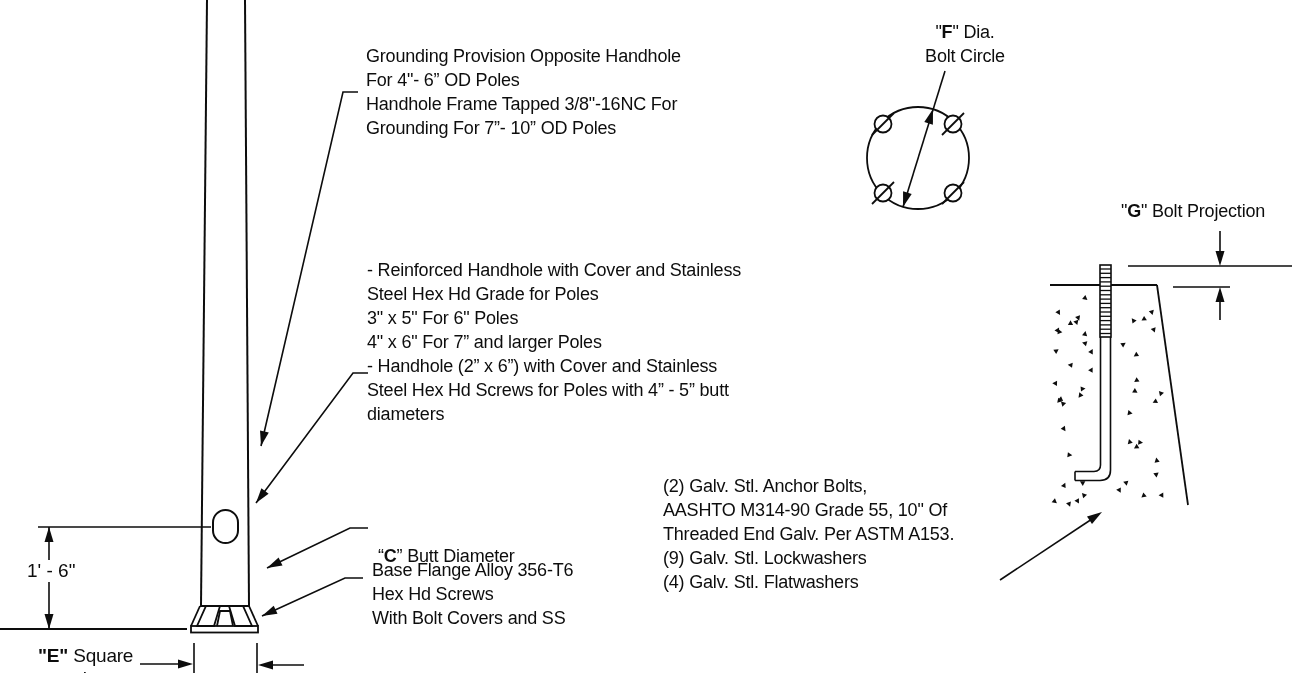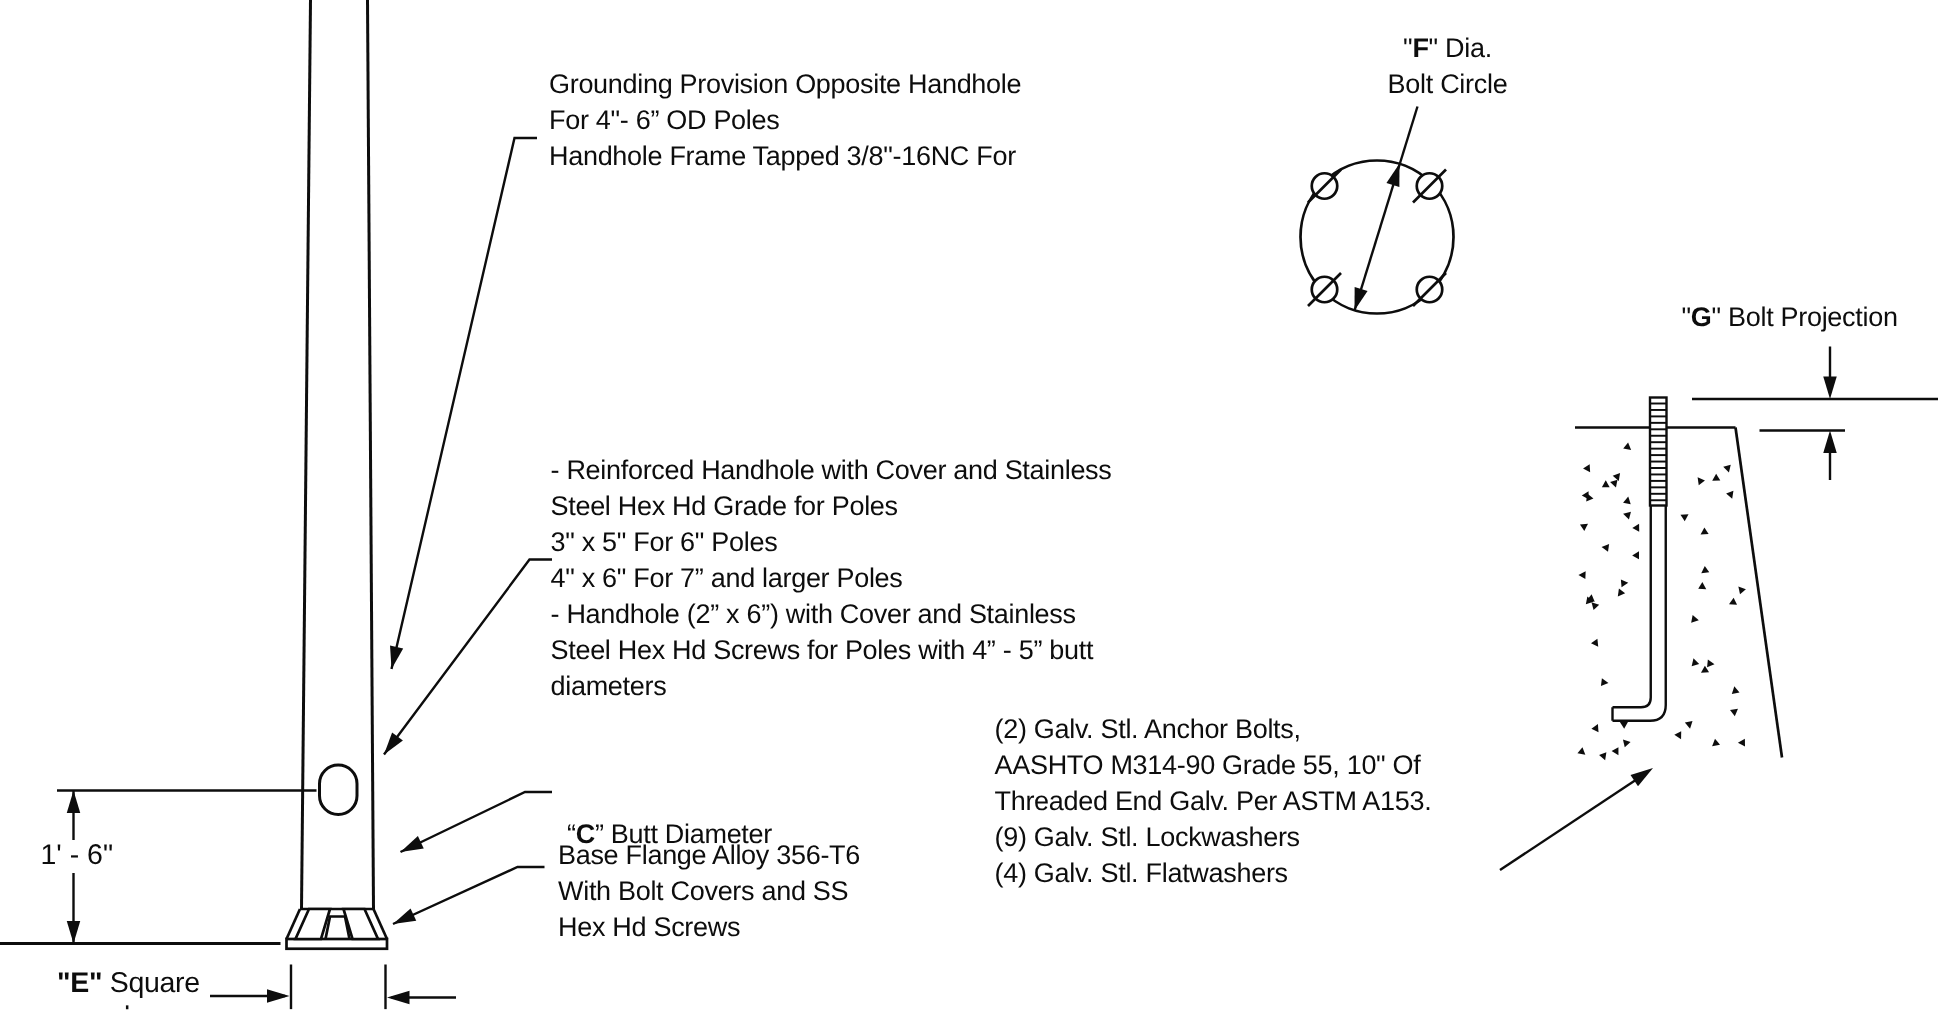--- a/index.html
+++ b/index.html
@@ -189,40 +189,41 @@
         <line x1="1000" y1="580" x2="1095" y2="517"></line>
         <polygon points="1102,512 1092,524.1 1087,516.6" fill="#0d0d0d" stroke="none"></polygon>
       </g>
     </g>
   </svg>
 
   <div class="note" style="left:366px;top:44px;">
     <div>Grounding Provision Opposite Handhole</div>
     <div>For 4"- 6” OD Poles</div>
     <div>Handhole Frame Tapped 3/8"-16NC For</div>
-  </div>
-
-  <div class="note" style="left:367px;top:258px;margin-top:43px;">
+    <div>Grounding For 7”- 10” OD Poles</div>
+  </div>
+
+  <div class="note" style="left:367px;top:258px;">
     <div>- Reinforced Handhole with Cover and Stainless</div>
     <div>Steel Hex Hd Grade for Poles</div>
     <div>3" x 5" For 6" Poles</div>
     <div>4" x 6" For 7” and larger Poles</div>
     <div>- Handhole (2” x 6”) with Cover and Stainless</div>
     <div>Steel Hex Hd Screws for Poles with 4” - 5” butt</div>
     <div>diameters</div>
   </div>
 
   <div class="note" style="left:378px;top:544px;">
     <span>“</span><b>C</b><span>” Butt Diameter</span>
   </div>
 
   <div class="note" style="left:372px;top:558px;">
     <div>Base Flange Alloy 356-T6</div>
+    <div>Hex Hd Screws</div>
     <div>With Bolt Covers and SS</div>
-    <div>Hex Hd Screws</div>
   </div>
 
   <div class="note" style="left:663px;top:474px;">
     <div>(2) Galv. Stl. Anchor Bolts,</div>
     <div>AASHTO M314-90 Grade 55, 10" Of</div>
     <div>Threaded End Galv. Per ASTM A153.</div>
     <div>(9) Galv. Stl. Lockwashers</div>
     <div>(4) Galv. Stl. Flatwashers</div>
   </div>
 

